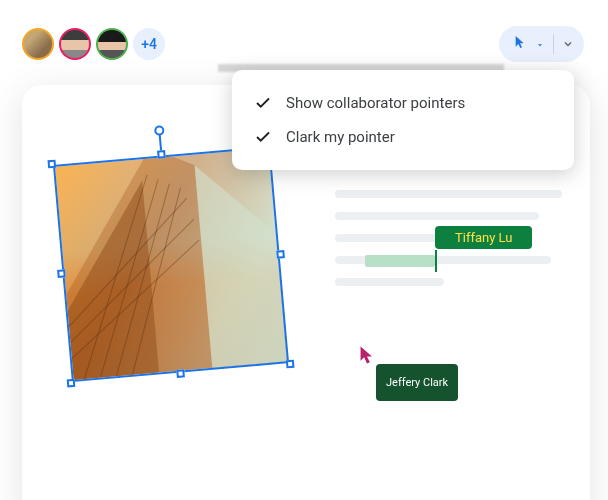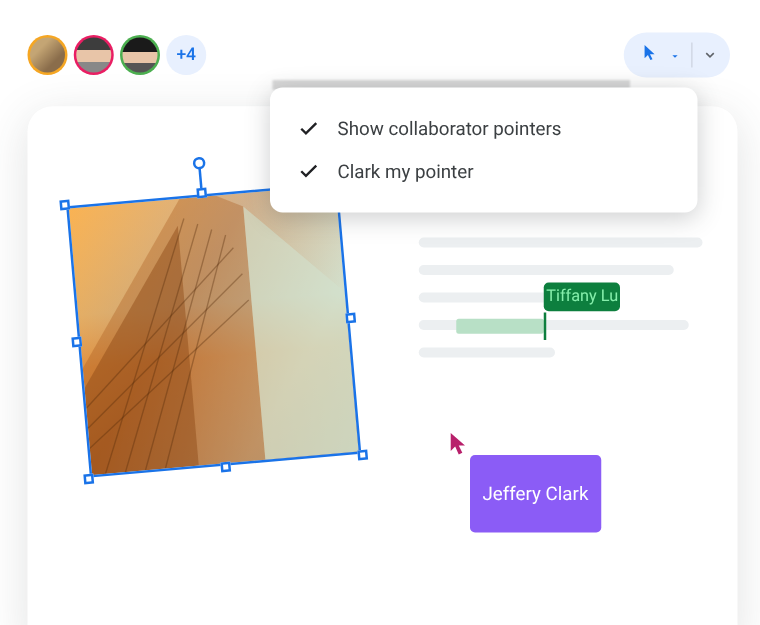--- a/index.html
+++ b/index.html
@@ -91,21 +91,21 @@
       background: #fff;
       border-radius: 20px;
       box-shadow: 0 8px 36px rgba(60,64,67,0.15);
       padding: 30px;
     }
     
     
     .dropdown {
       position: absolute;
       top: 70px;
-      left: 216px;
+      left: 232px;
       width: 342px;
       background: #fff;
       border-radius: 10px;
       box-shadow: 0 4px 20px rgba(60,64,67,0.25);
       padding: 16px 0;
       z-index: 50;
     }
     .dropdown-shadow-top {
       position: absolute;
       top: 64px;
@@ -230,41 +230,41 @@
       left: 100px;
       width: 2px;
       height: 22px;
       background: #0d7f3e;
     }
     .green-label {
       position: absolute;
       top: 36px;
       left: 100px;
       background: #0d7f3e;
-      color: #86efac;
+      color: #fde047;
       font-size: 13px;
-      padding: 4px 2px;
+      padding: 4px 20px;
       border-radius: 4px;
       white-space: nowrap;
     }
     
     
     .magenta-ptr {
       position: absolute;
       top: 345px;
       left: 358px;
     }
     .magenta-label {
       position: absolute;
       top: 364px;
       left: 376px;
-      background: #8b5cf6;
+      background: #14532d;
       color: #fff;
-      font-size: 15px;
-      padding: 22px 10px;
+      font-size: 11px;
+      padding: 12px 10px;
       border-radius: 4px;
       white-space: nowrap;
     }
   </style>
 </head>
 <body>
 
 <div class="avatars">
   <div class="avatar-wrap c1">
     <div class="avatar-inner a1"></div>

